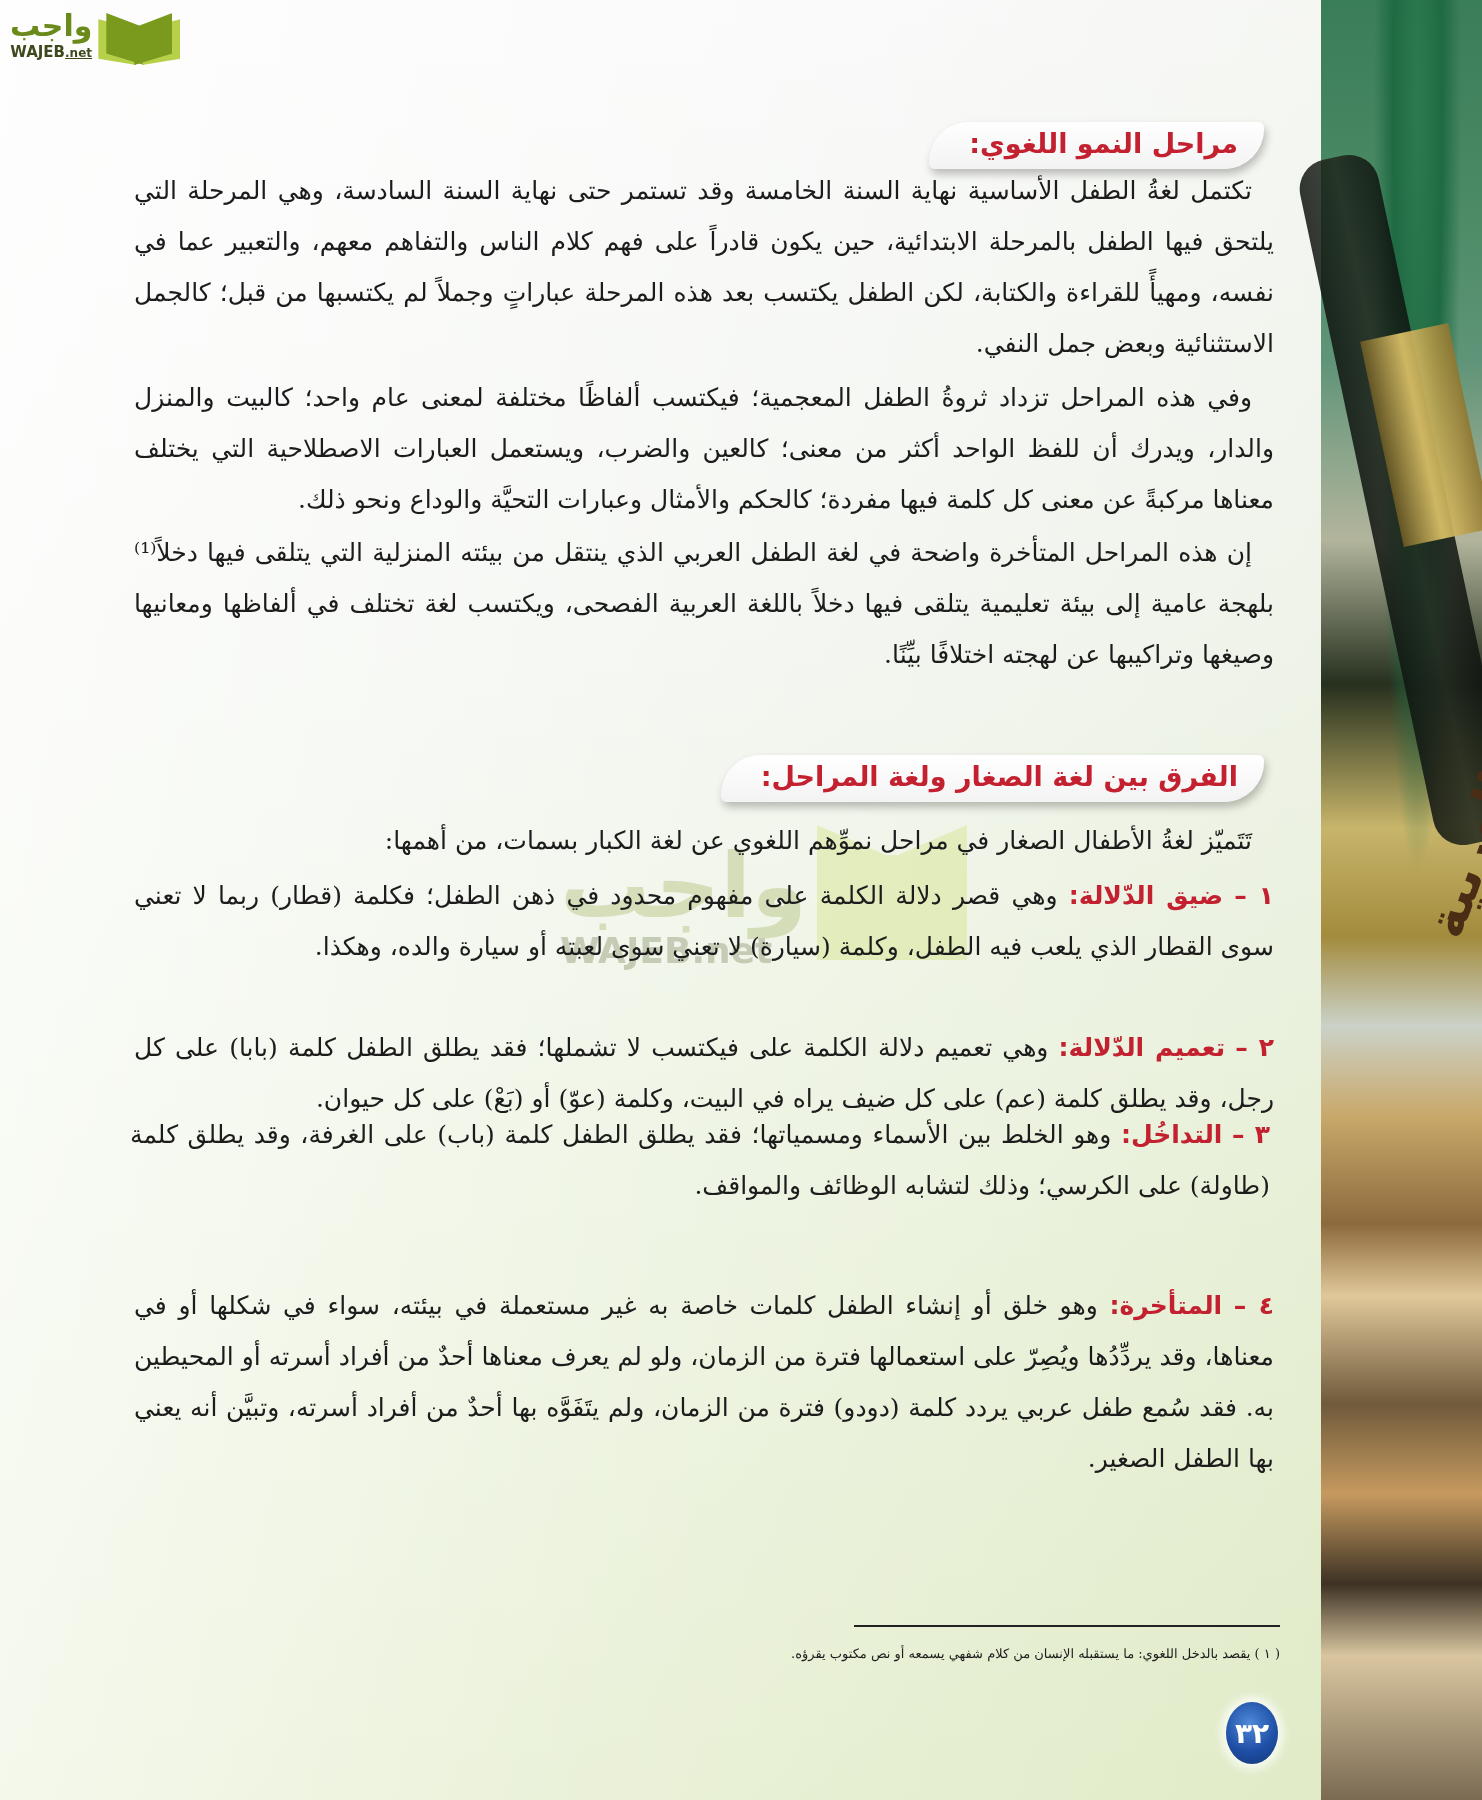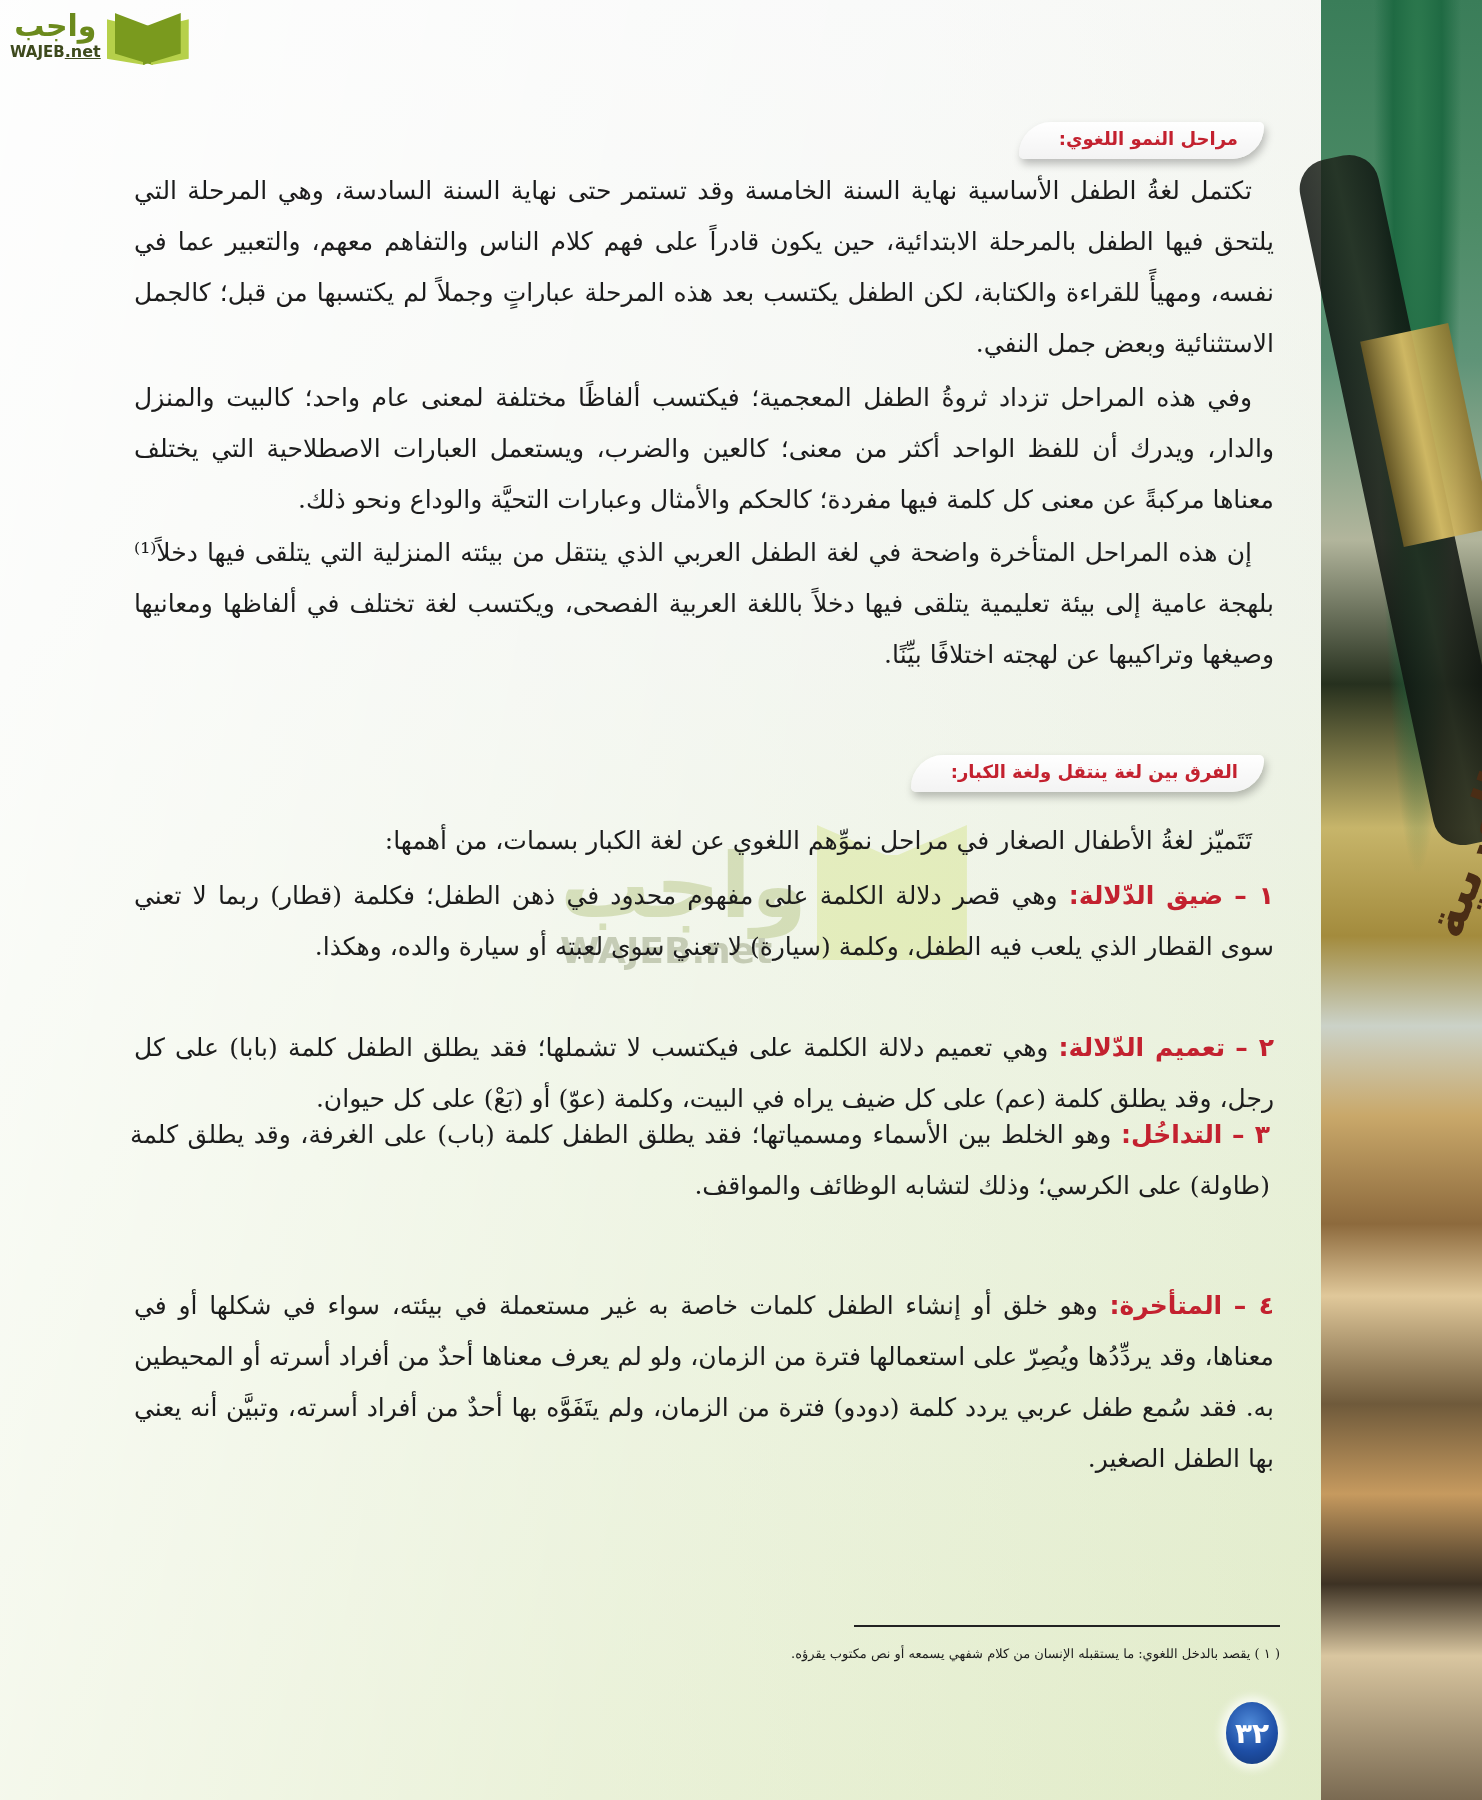--- a/index.html
+++ b/index.html
@@ -33,21 +33,21 @@
     position: absolute; left: 20px; top: 760px;
     font-family: "DejaVu Sans", sans-serif; font-weight: bold; font-size: 52px;
     color: #4a2d15; transform: rotate(-70deg); white-space: nowrap; letter-spacing: -2px;
   }
 
   
   .logo { position: absolute; left: 10px; top: 5px; display: flex; align-items: center; gap: 6px; }
   .logo-text { display: flex; flex-direction: column; align-items: center; }
   .logo-ar { font-family: "DejaVu Sans", sans-serif; font-weight: bold; font-size: 30px; color: #6b8a1c; line-height: 34px; }
   .logo-en { font-family: "DejaVu Sans", sans-serif; font-weight: bold; font-size: 15px; color: #3e4a1d; line-height: 18px; }
-  .logo-en small { font-size: 16px; text-decoration: underline; }
+  .logo-en small { font-size: 12px; text-decoration: underline; }
   .logo-book { width: 82px; height: 60px; position: relative; }
   .logo-book .pg { position: absolute; bottom: 0; width: 38px; height: 52px; }
   .logo-book .l1 { left: 0; background: #b6d04a; clip-path: polygon(0 12%, 100% 30%, 100% 100%, 0 88%); }
   .logo-book .l2 { left: 8px; background: #7a9a1e; clip-path: polygon(0 0, 100% 28%, 100% 100%, 0 78%); }
   .logo-book .r1 { right: 0; background: #b6d04a; clip-path: polygon(0 30%, 100% 12%, 100% 88%, 0 100%); }
   .logo-book .r2 { right: 8px; background: #7a9a1e; clip-path: polygon(0 28%, 100% 0, 100% 78%, 0 100%); }
 
   
   .watermark { position: absolute; left: 560px; top: 810px; opacity: 0.28; display: flex; align-items: center; gap: 10px; pointer-events: none; }
   .watermark .wm-ar { font-family: "DejaVu Sans", sans-serif; font-weight: bold; font-size: 90px; color: #8ba33a; }
@@ -58,21 +58,21 @@
   .content {
     position: absolute; left: 134px; width: 1140px; top: 0;
     direction: rtl; text-align: justify; color: #1c1c1c;
   }
   .heading-pill {
     position: absolute; right: 10px;
     background: linear-gradient(180deg, #ffffff 0%, #f3f3f3 100%);
     border-radius: 40px 6px 40px 6px;
     box-shadow: 2px 5px 8px rgba(0,0,0,0.25);
     padding: 6px 26px 10px 40px;
-    font-family: "DejaVu Sans", sans-serif; font-weight: bold; font-size: 18px;
+    font-family: "DejaVu Sans", sans-serif; font-weight: bold; font-size: 27px;
     color: #c3212f; direction: rtl;
   }
   .para {
     position: absolute; right: 0; width: 1140px; font-size: 25px; line-height: 51px;
     text-align-last: right;
   }
   .para .indent { display: inline-block; width: 22px; }
   .term { color: #c3212f; font-weight: bold; font-family: "DejaVu Sans", sans-serif; }
 
   .footnote-rule { position: absolute; left: 854px; top: 1625px; width: 426px; height: 2px; background: #222; }
@@ -117,21 +117,21 @@
 </div>
 
 <div class="content">
 
   <div class="heading-pill" style="top:122px;">مراحل النمو اللغوي:</div>
 
   <p class="para" style="top:165px; margin:0;"><span class="indent"></span><span>تكتمل لغةُ الطفل الأساسية نهاية السنة الخامسة وقد تستمر حتى نهاية السنة السادسة، وهي المرحلة التي يلتحق فيها الطفل بالمرحلة الابتدائية، حين يكون قادراً على فهم كلام الناس والتفاهم معهم، والتعبير عما في نفسه، ومهيأً للقراءة والكتابة، لكن الطفل يكتسب بعد هذه المرحلة عباراتٍ وجملاً لم يكتسبها من قبل؛ كالجمل الاستثنائية وبعض جمل النفي.</span></p>
   <p class="para" style="top:372px; margin:0;"><span class="indent"></span><span>وفي هذه المراحل تزداد ثروةُ الطفل المعجمية؛ فيكتسب ألفاظًا مختلفة لمعنى عام واحد؛ كالبيت والمنزل والدار، ويدرك أن للفظ الواحد أكثر من معنى؛ كالعين والضرب، ويستعمل العبارات الاصطلاحية التي يختلف معناها مركبةً عن معنى كل كلمة فيها مفردة؛ كالحكم والأمثال وعبارات التحيَّة والوداع ونحو ذلك.</span></p>
   <p class="para" style="top:527px; margin:0;"><span class="indent"></span><span>إن هذه المراحل المتأخرة واضحة في لغة الطفل العربي الذي ينتقل من بيئته المنزلية التي يتلقى فيها دخلاً⁽¹⁾ بلهجة عامية إلى بيئة تعليمية يتلقى فيها دخلاً باللغة العربية الفصحى، ويكتسب لغة تختلف في ألفاظها ومعانيها وصيغها وتراكيبها عن لهجته اختلافًا بيِّنًا.</span></p>
 
-  <div class="heading-pill" style="top:755px;">الفرق بين لغة ينتقل ولغة الكبار:</div>
+  <div class="heading-pill" style="top:755px;">الفرق بين لغة الصغار ولغة المراحل:</div>
 
   <p class="para" style="top:815px; margin:0;"><span class="indent"></span><span>تَتَميّز لغةُ الأطفال الصغار في مراحل نموِّهم اللغوي عن لغة الكبار بسمات، من أهمها:</span></p>
 
   <p class="para" style="top:870px; margin:0;">
     <span class="term">١ –</span>
     <span class="term">ضيق الدّلالة:</span>
     <span>وهي قصر دلالة الكلمة على مفهوم محدود في ذهن الطفل؛ فكلمة (قطار) ربما لا تعني سوى القطار الذي يلعب فيه الطفل، وكلمة (سيارة) لا تعني سوى لعبته أو سيارة والده، وهكذا.</span>
   </p>
   <p class="para" style="top:1022px; margin:0;">
     <span class="term">٢ –</span>

